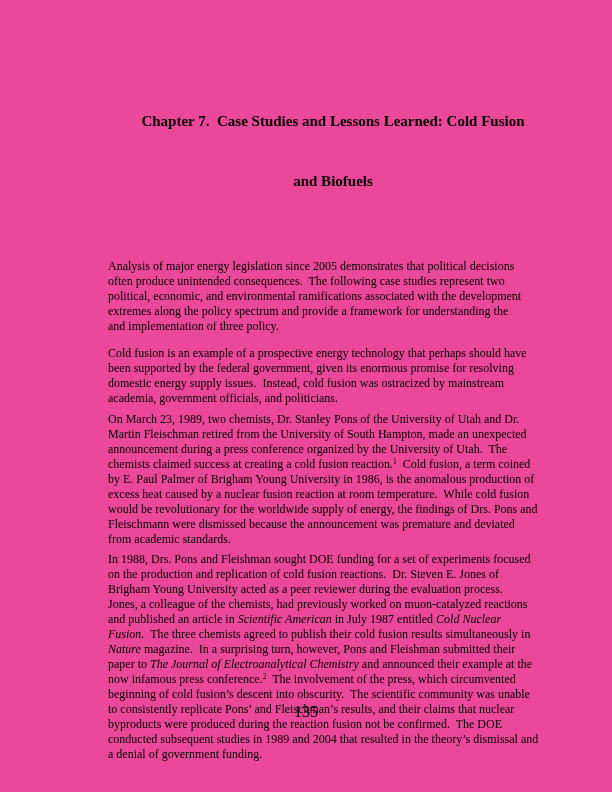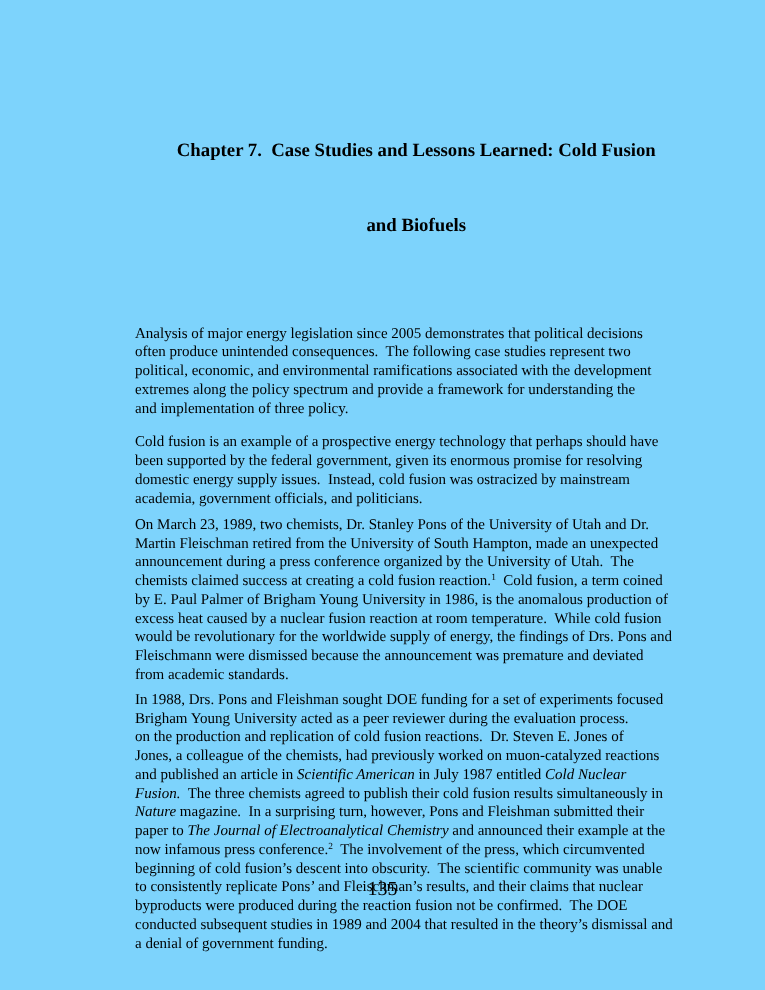--- a/index.html
+++ b/index.html
@@ -1,20 +1,20 @@
 <!DOCTYPE html>
 <html><head>
 <meta charset="utf-8">
 <style>
   html, body { margin: 0; padding: 0; background: #ffffff; }
   .page {
     position: relative;
     width: 612px;
     height: 792px;
-    background: #7dd3fc;
+    background: #ec4899;
     color: #000000;
     font-family: "Liberation Serif", "DejaVu Serif", serif;
     overflow: hidden;
   }
   .content {
     position: absolute;
     left: 108px;
     top: 0;
     width: 450px;
   }
@@ -91,22 +91,22 @@
         <div class="line"><span>chemists claimed success at creating a cold fusion reaction.</span><sup>1</sup><span>  Cold fusion, a term coined</span></div>
         <div class="line"><span>by E. Paul Palmer of Brigham Young University in 1986, is the anomalous production of</span></div>
         <div class="line"><span>excess heat caused by a nuclear fusion reaction at room temperature.  While cold fusion</span></div>
         <div class="line"><span>would be revolutionary for the worldwide supply of energy, the findings of Drs. Pons and</span></div>
         <div class="line"><span>Fleischmann were dismissed because the announcement was premature and deviated</span></div>
         <div class="line"><span>from academic standards.</span></div>
       </div>
 
     <div class="para p-doe">
         <div class="line"><span>In 1988, Drs. Pons and Fleishman sought DOE funding for a set of experiments focused</span></div>
+        <div class="line"><span>on the production and replication of cold fusion reactions.  Dr. Steven E. Jones of</span></div>
         <div class="line"><span>Brigham Young University acted as a peer reviewer during the evaluation process.</span></div>
-        <div class="line"><span>on the production and replication of cold fusion reactions.  Dr. Steven E. Jones of</span></div>
         <div class="line"><span>Jones, a colleague of the chemists, had previously worked on muon-catalyzed reactions</span></div>
         <div class="line"><span>and published an article in </span><em>Scientific American</em><span> in July 1987 entitled </span><em>Cold Nuclear</em></div>
         <div class="line"><em>Fusion.</em><span>  The three chemists agreed to publish their cold fusion results simultaneously in</span></div>
         <div class="line"><em>Nature</em><span> magazine.  In a surprising turn, however, Pons and Fleishman submitted their</span></div>
         <div class="line"><span>paper to </span><em>The Journal of Electroanalytical Chemistry</em><span> and announced their example at the</span></div>
         <div class="line"><span>now infamous press conference.</span><sup>2</sup><span>  The involvement of the press, which circumvented</span></div>
         <div class="line"><span>beginning of cold fusion’s descent into obscurity.  The scientific community was unable</span></div>
         <div class="line"><span>to consistently replicate Pons’ and Fleischman’s results, and their claims that nuclear</span></div>
         <div class="line"><span>byproducts were produced during the reaction fusion not be confirmed.  The DOE</span></div>
         <div class="line"><span>conducted subsequent studies in 1989 and 2004 that resulted in the theory’s dismissal and</span></div>

